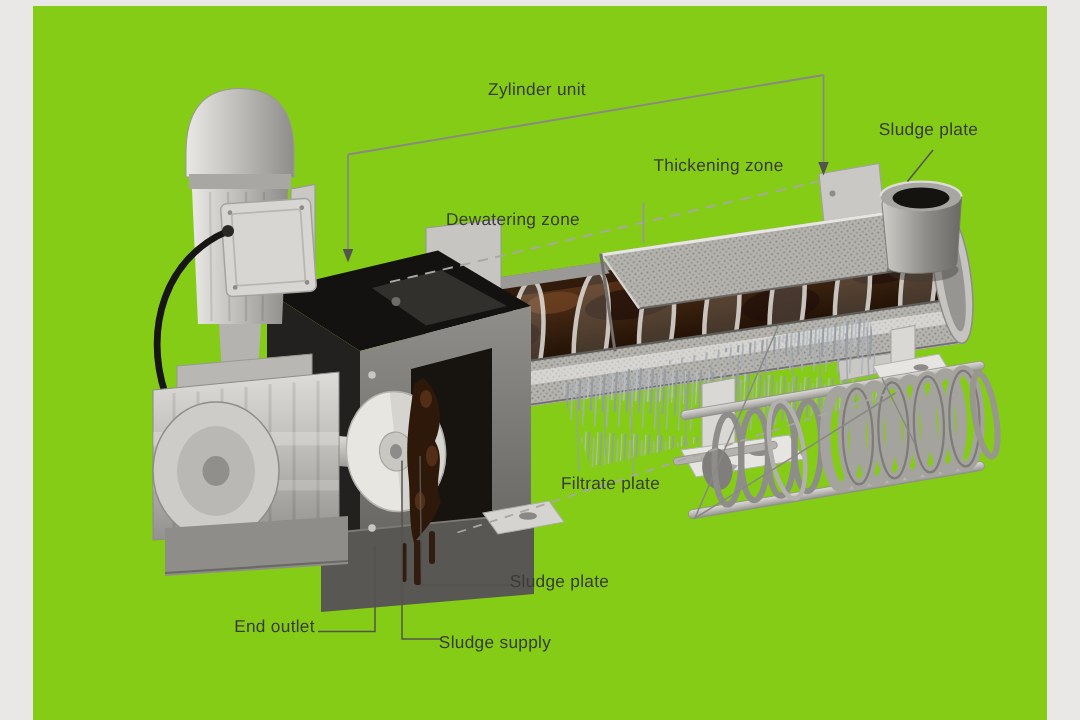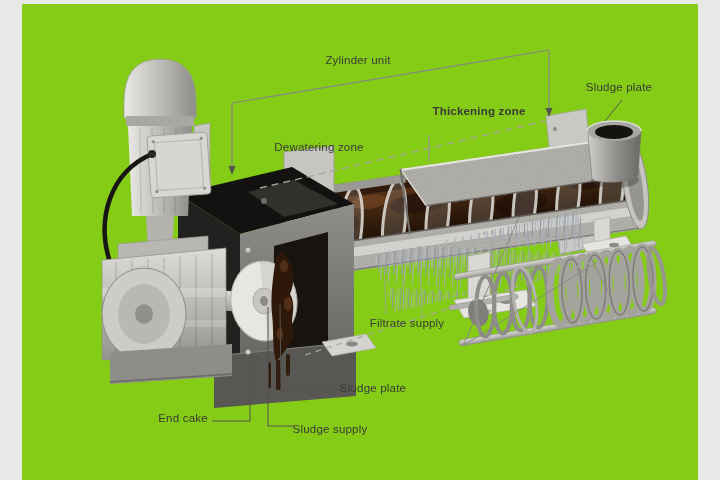--- a/index.html
+++ b/index.html
@@ -289,20 +289,20 @@
 
       <g stroke="#8a8884" stroke-width="1" fill="none">
         <path d="M497,213 L441,342"></path>
         <path d="M575,258 L442,341"></path>
         <path d="M566,248 L588,292"></path>
       </g>
     </g>
   </svg>
 
   <div class="label" style="left:336px;top:50px;">Zylinder unit</div>
-  <div class="label" style="left:457px;top:101px;font-weight:bold;">Thickening zone</div>
-  <div class="label" style="left:297px;top:137px;">Dewatering zone</div>
+  <div class="label" style="left:457px;top:101px;">Thickening zone</div>
+  <div class="label" style="left:320px;top:137px;">Dewatering zone</div>
   <div class="label" style="left:597px;top:77px;">Sludge plate</div>
-  <div class="label" style="left:385px;top:313px;">Filtrate supply</div>
+  <div class="label" style="left:385px;top:313px;">Filtrate plate</div>
   <div class="label" style="left:351px;top:378px;">Sludge plate</div>
-  <div class="label" style="left:161px;top:408px;">End cake</div>
+  <div class="label" style="left:161px;top:408px;">End outlet</div>
   <div class="label" style="left:308px;top:419px;">Sludge supply</div>
 </div>
 
 </body></html>

